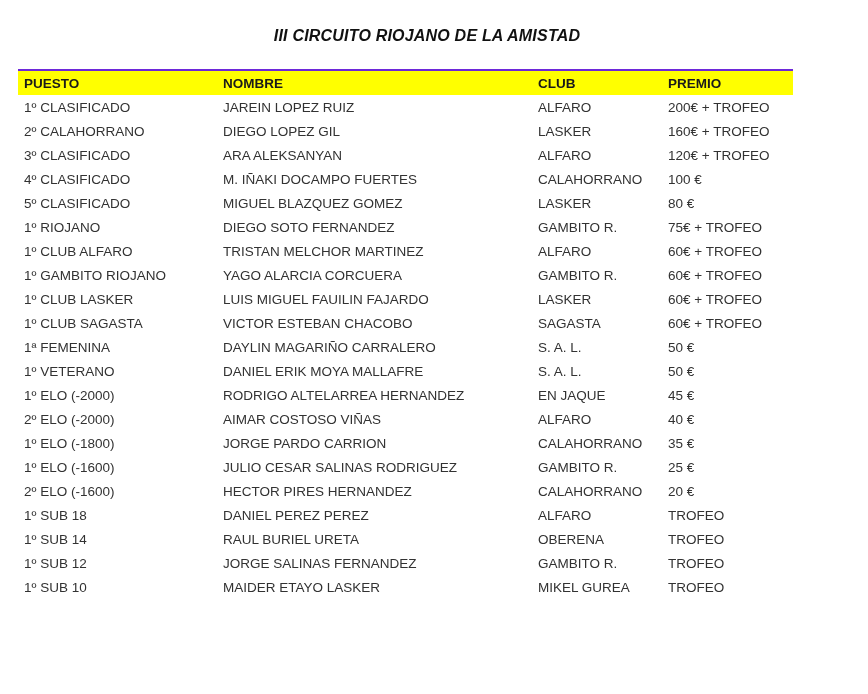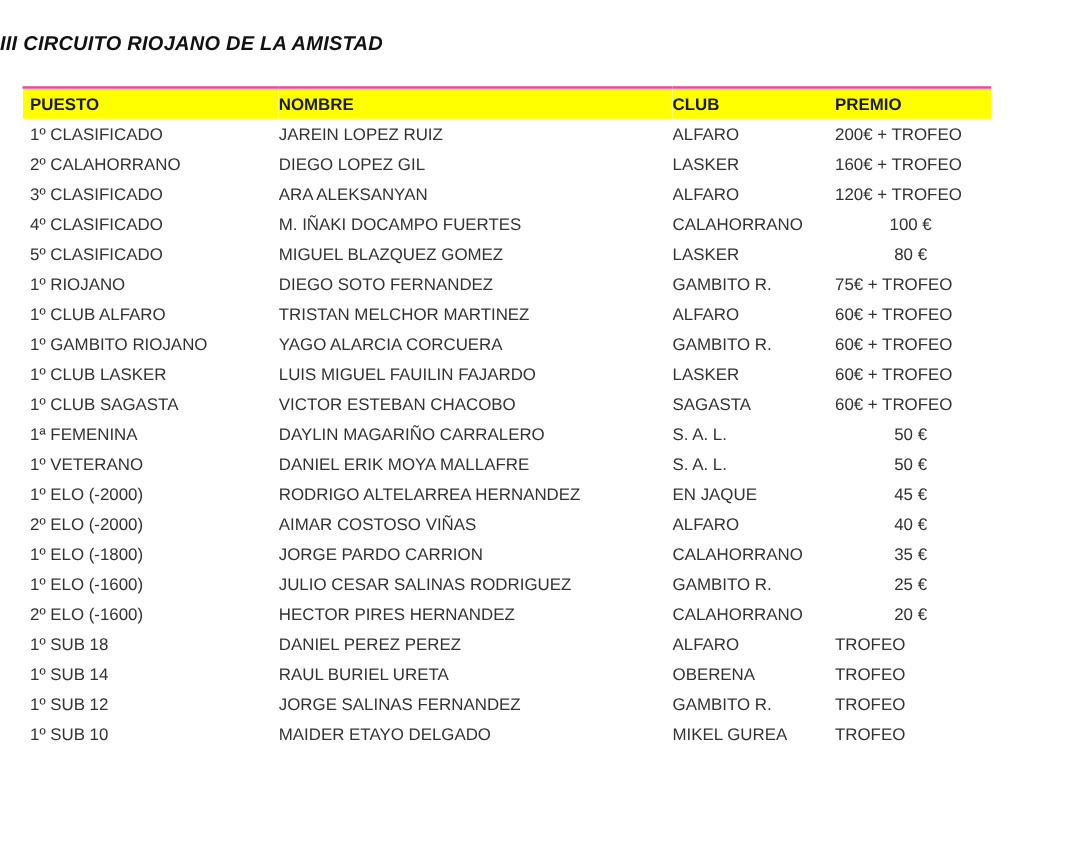--- a/index.html
+++ b/index.html
@@ -15,34 +15,35 @@
     position: relative;
     width: 868px;
     height: 694px;
     background: #ffffff;
   }
   .title {
     position: absolute;
     top: 27px;
     left: 0;
     width: 854px;
+    text-align: center;
     font-size: 16px;
     font-weight: bold;
     font-style: italic;
     color: #111111;
     letter-spacing: 0.2px;
   }
   table.prize-table {
     position: absolute;
     left: 18px;
     top: 69px;
     width: 775px;
     border-collapse: collapse;
     table-layout: fixed;
-    border-top: 2px solid #ec4899;
+    border-top: 2px solid #6d28d9;
   }
   col.c1 { width: 205px; }
   col.c2 { width: 315px; }
   col.c3 { width: 130px; }
   col.c4 { width: 125px; }
   thead tr {
     background: #ffff00;
     height: 25px;
   }
   th {
@@ -62,21 +63,21 @@
   td {
     font-size: 13.5px;
     color: #323232;
     padding: 0;
     vertical-align: middle;
     white-space: nowrap;
     overflow: hidden;
   }
   td.c-puesto { padding-left: 6px; }
   td.c-premio.align-right {
-    text-align: center;
+    text-align: left;
     padding-right: 4px;
   }
 </style>
 </head>
 <body>
 
 <div class="page">
 
   <div class="title">III CIRCUITO RIOJANO DE LA AMISTAD</div>
 
@@ -233,20 +234,20 @@
 
   <tr class="data-row">
     <td class="c-puesto">1º SUB 12</td>
     <td class="c-nombre">JORGE SALINAS FERNANDEZ</td>
     <td class="c-club">GAMBITO R.</td>
     <td class="c-premio">TROFEO</td>
   </tr>
 
   <tr class="data-row">
     <td class="c-puesto">1º SUB 10</td>
-    <td class="c-nombre">MAIDER ETAYO DELGADO</td>
+    <td class="c-nombre">MAIDER ETAYO LASKER</td>
     <td class="c-club">MIKEL GUREA</td>
     <td class="c-premio">TROFEO</td>
   </tr>
 </tbody>
   </table>
 
 </div>
 
 </body></html>

